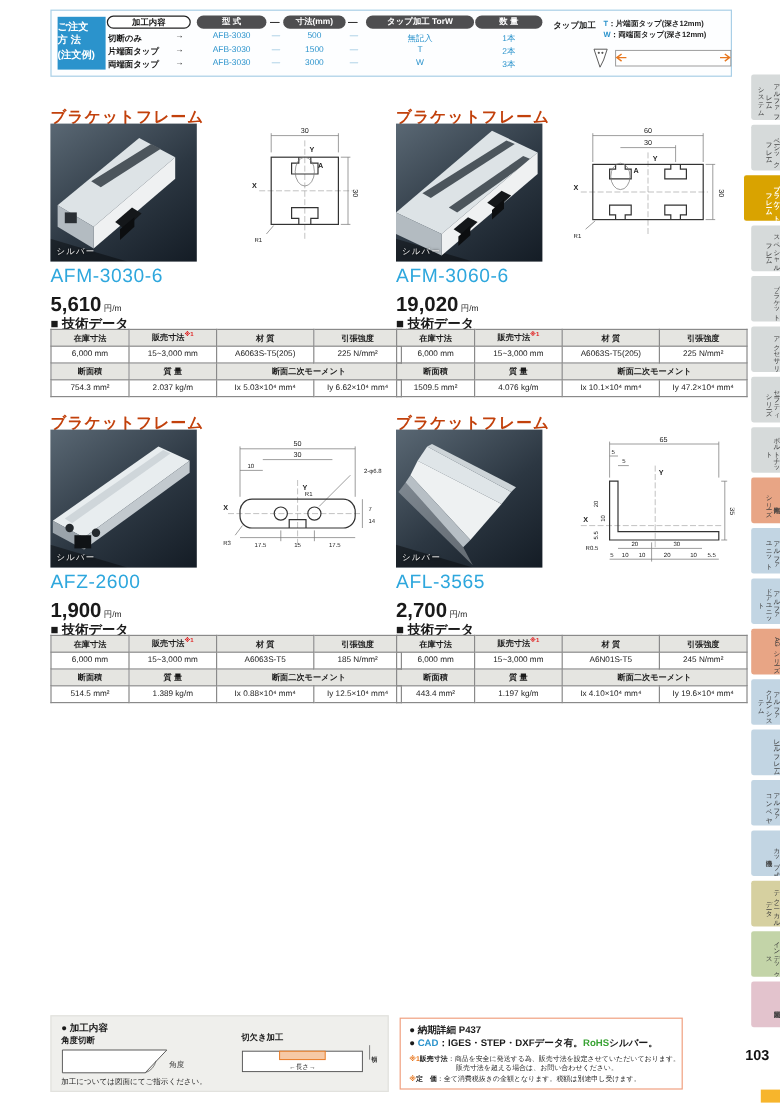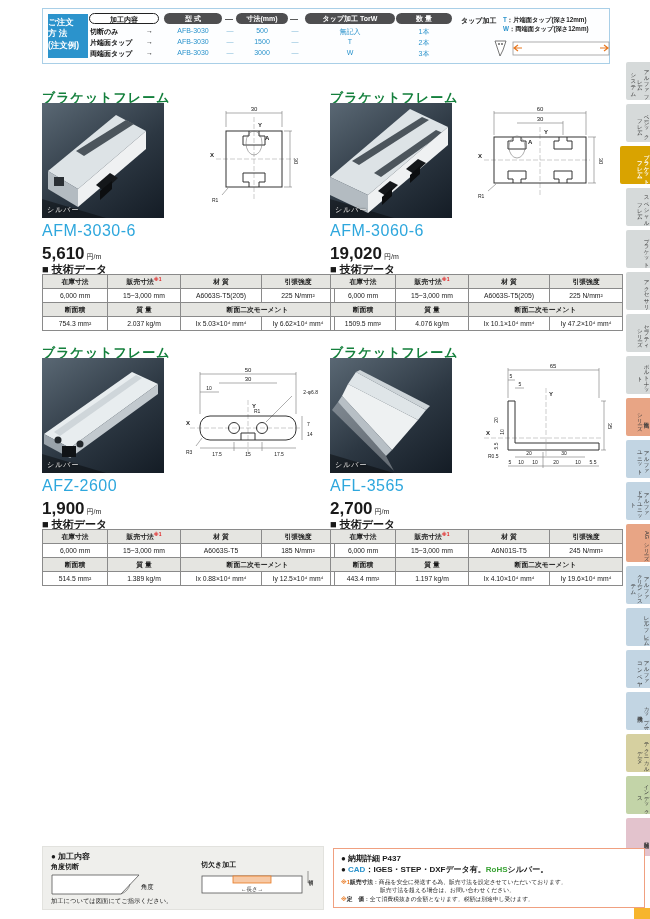--- a/index.html
+++ b/index.html
@@ -26,21 +26,21 @@
   .o-tap{left:262px;width:90px;text-align:center;color:#2b93cc}
   .o-qty{left:353px;width:56px;text-align:center;color:#2b93cc}
   .leg-title{position:absolute;left:418px;top:7px;font-size:7px;font-weight:bold}
   .leg-line{position:absolute;left:460px;font-size:6.3px;font-weight:bold;color:#222}
   .leg-key{color:#2b93cc}
   .leg-art{position:absolute;left:448px;top:29px}
 
   
   .card{position:absolute;width:282px;height:250px}
   .c0{left:42px;top:84px}.c1{left:330px;top:84px}.c2{left:42px;top:339px}.c3{left:330px;top:339px}
-  .card-title{position:absolute;left:0;top:5px;font-size:13px;font-weight:bold;color:#15803d;letter-spacing:1px}
+  .card-title{position:absolute;left:0;top:5px;font-size:13px;font-weight:bold;color:#c2410c;letter-spacing:1px}
   .photo{position:absolute;left:0;top:19px;width:122px;height:115px;overflow:hidden;
          background:linear-gradient(145deg,#5a6874 0%,#2c3742 55%,#141c25 100%)}
   .photo-label{position:absolute;left:5px;bottom:3px;color:#f0f0f0;font-size:7px;letter-spacing:1px;text-shadow:0 0 2px #000}
   .diagram{position:absolute;left:128px;top:19px;width:154px;height:118px}
   .dg text{font-size:6px;fill:#222}
   .dg .sm{font-size:5px}
   .dg .bold{font-weight:bold}
   .pline{stroke:#333;stroke-width:1;fill:none}
   .dline{stroke:#777;stroke-width:.6;fill:none}
   .cline{stroke:#999;stroke-width:.5;stroke-dasharray:5 2;fill:none}
@@ -68,21 +68,21 @@
   .t-grn{background:#c3d4a8}
   .t-pnk{background:#e3c3cd}
   .pagenum{position:absolute;right:9px;top:872px;font-size:12px;font-weight:bold;color:#111}
   .corner{position:absolute;right:0;bottom:0;width:16px;height:11px;background:#f7b52c}
 
   
   .f-left{position:absolute;left:42px;top:846px;width:282px;height:64px;background:#efefec;border:1px solid #e2e2de;box-sizing:border-box}
   .fl-title{position:absolute;left:8px;top:4px;font-size:8px;font-weight:bold}
   .fl-sub{position:absolute;font-size:7px;font-weight:bold}
   .fl-note{position:absolute;left:8px;top:50px;font-size:6.3px;color:#222}
-  .f-right{position:absolute;left:333px;top:848px;width:312px;height:60px;border:1.4px solid #f0a080;background:#fff;box-sizing:border-box}
+  .f-right{position:absolute;left:333px;top:848px;width:236px;height:60px;border:1.4px solid #f0a080;background:#fff;box-sizing:border-box}
   .fr-l1{position:absolute;left:7px;top:4px;font-size:8px;font-weight:bold}
   .fr-l2{position:absolute;left:7px;top:15px;font-size:8px;font-weight:bold}
   .fr-cad{color:#2b93cc}.fr-rohs{color:#3aa335}
   .fr-n{position:absolute;left:7px;font-size:5.8px;color:#222}
   .fr-mark{color:#e87820;font-weight:bold}
   .fr-lbl{font-weight:bold}
 </style>
 </head>
 <body>
 

